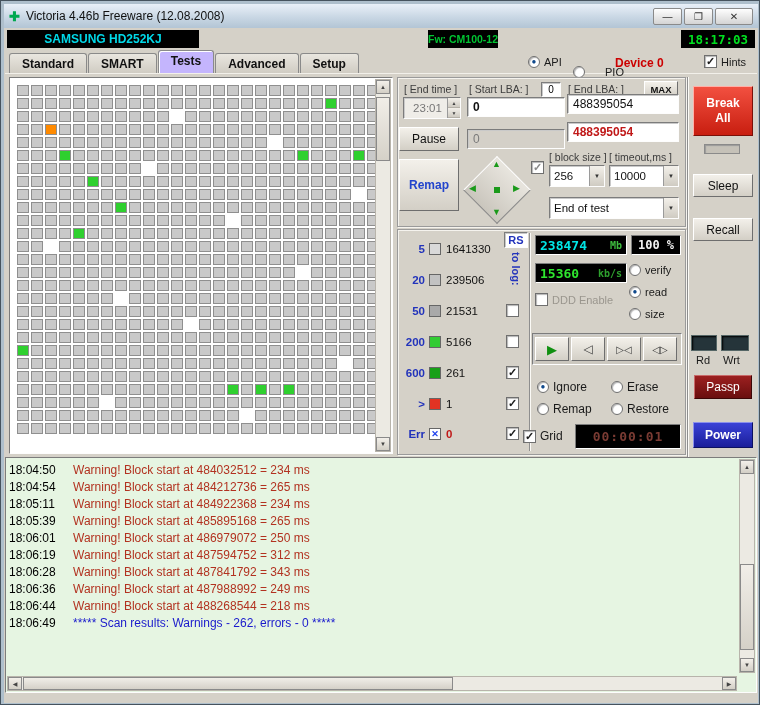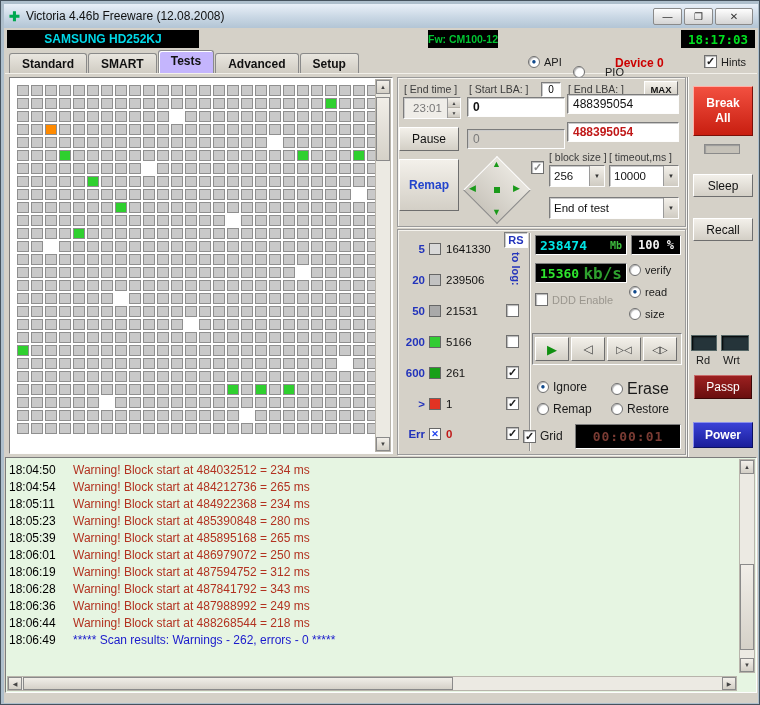--- a/index.html
+++ b/index.html
@@ -952,21 +952,21 @@
   <div class="divider-v" style="left:528px;top:232px;height:218px;"></div>
 
   <div class="abs lcd" style="left:534px;top:234px;width:92px;height:20px;justify-content:space-between;padding:0 4px;">
     <span style="color:#00e5e5;font-size:13px;">238474</span>
     <span style="color:#3fbf3f;font-size:10px;">Mb</span>
   </div>
   <div class="abs lcd" style="left:630px;top:234px;width:50px;height:20px;justify-content:center;color:#f2f2f2;font-size:12px;">100 %</div>
 
   <div class="abs lcd" style="left:534px;top:262px;width:92px;height:20px;justify-content:space-between;padding:0 4px;">
     <span style="color:#2ee52e;font-size:13px;">15360</span>
-    <span style="color:#2ea02e;font-size:16px;">kb/s</span>
+    <span style="color:#2ea02e;font-size:10px;">kb/s</span>
   </div>
 
   <div class="abs" style="left:628px;top:263px;display:flex;align-items:center;gap:4px;">
     <span class="radio"></span>
     <span class="lbl">verify</span>
   </div>
   <div class="abs" style="left:628px;top:285px;display:flex;align-items:center;gap:4px;">
     <span class="radio">●</span>
     <span class="lbl">read</span>
   </div>
@@ -987,21 +987,21 @@
     <div class="btn" style="width:34px;height:24px;color:#404040;font-size:10px;">▷◁</div>
     <div class="btn" style="width:34px;height:24px;color:#404040;font-size:10px;">◁▷</div>
   </div>
 
   <div class="abs" style="left:536px;top:379px;display:flex;align-items:center;gap:4px;">
     <span class="radio">●</span>
     <span class="lbl" style="font-size:12px;">Ignore</span>
   </div>
   <div class="abs" style="left:610px;top:379px;display:flex;align-items:center;gap:4px;">
     <span class="radio"></span>
-    <span class="lbl" style="font-size:16px;">Erase</span>
+    <span class="lbl" style="font-size:12px;">Erase</span>
   </div>
   <div class="abs" style="left:536px;top:401px;display:flex;align-items:center;gap:4px;">
     <span class="radio"></span>
     <span class="lbl" style="font-size:12px;">Remap</span>
   </div>
   <div class="abs" style="left:610px;top:401px;display:flex;align-items:center;gap:4px;">
     <span class="radio"></span>
     <span class="lbl" style="font-size:12px;">Restore</span>
   </div>
 
@@ -1042,21 +1042,20 @@
   </div>
 
   <div class="abs lbl" style="left:689px;top:652px;">API number</div>
   <div class="abs inset" style="left:700px;top:666px;width:42px;height:23px;font-size:12px;font-weight:bold;text-align:center;line-height:21px;">0</div>
 
   <div class="log-panel"></div>
   <div class="log-lines">
       <div class="log-line warning"><span class="log-time">18:04:50</span><span class="log-msg">Warning! Block start at 484032512 = 234 ms</span></div>
       <div class="log-line warning"><span class="log-time">18:04:54</span><span class="log-msg">Warning! Block start at 484212736 = 265 ms</span></div>
       <div class="log-line warning"><span class="log-time">18:05:11</span><span class="log-msg">Warning! Block start at 484922368 = 234 ms</span></div>
-      <div class="log-line warning"><span class="log-time">18:05:23</span><span class="log-msg">Warning! Block start at 485390848 = 280 ms</span></div>
       <div class="log-line warning"><span class="log-time">18:05:39</span><span class="log-msg">Warning! Block start at 485895168 = 265 ms</span></div>
       <div class="log-line warning"><span class="log-time">18:06:01</span><span class="log-msg">Warning! Block start at 486979072 = 250 ms</span></div>
       <div class="log-line warning"><span class="log-time">18:06:19</span><span class="log-msg">Warning! Block start at 487594752 = 312 ms</span></div>
       <div class="log-line warning"><span class="log-time">18:06:28</span><span class="log-msg">Warning! Block start at 487841792 = 343 ms</span></div>
       <div class="log-line warning"><span class="log-time">18:06:36</span><span class="log-msg">Warning! Block start at 487988992 = 249 ms</span></div>
       <div class="log-line warning"><span class="log-time">18:06:44</span><span class="log-msg">Warning! Block start at 488268544 = 218 ms</span></div>
       <div class="log-line summary"><span class="log-time">18:06:49</span><span class="log-msg">***** Scan results: Warnings - 262, errors - 0 *****</span></div>
     </div>
 
   <div class="sb-v" style="left:738px;top:458px;height:214px;">

